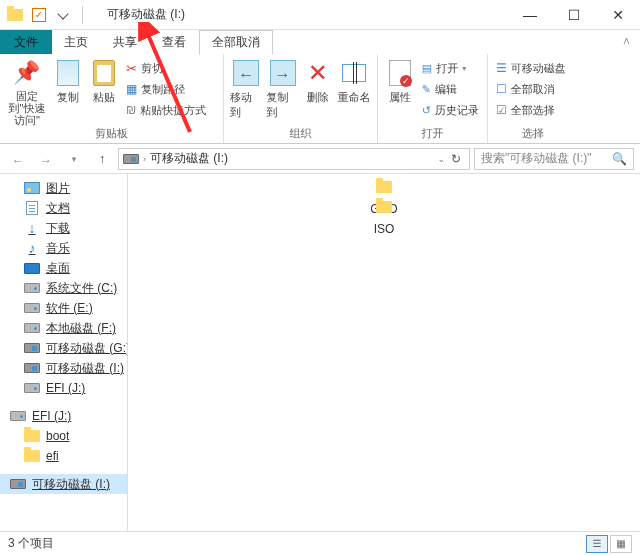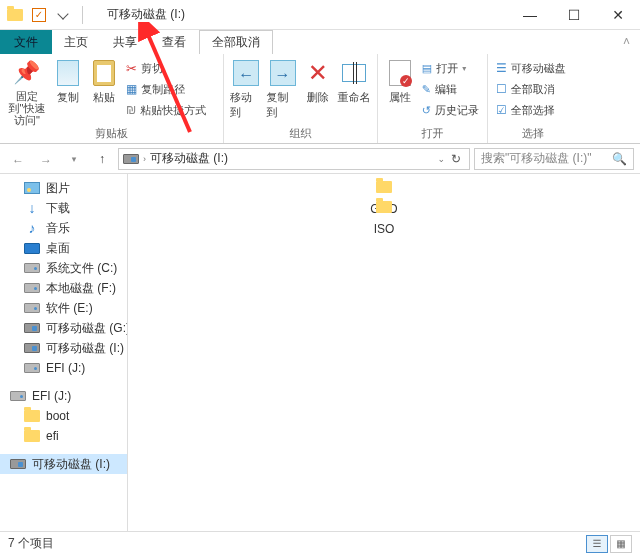--- a/index.html
+++ b/index.html
@@ -66,21 +66,21 @@
 .addr-bar { flex: 1; height: 22px; border: 1px solid #ccc; display: flex; align-items: center; padding: 0 4px; gap: 4px; }
 .addr-crumb { display: flex; align-items: center; gap: 6px; font-size: 12px; }
 .addr-sep { color: #777; font-size: 9px; }
 .addr-right { margin-left: auto; display: flex; align-items: center; gap: 2px; color: #555; }
 .search-bar { width: 160px; height: 22px; border: 1px solid #ccc; display: flex; align-items: center; padding: 0 6px; color: #888; font-size: 12px; }
 .search-bar span:last-child { margin-left: auto; color: #999; }
 
 
 .body-split { display: flex; height: 357px; }
 .tree { width: 128px; border-right: 1px solid #ddd; overflow-y: auto; padding: 4px 0; }
-.tree-item { display: flex; align-items: center; gap: 6px; height: 20px; padding-left: 10px; font-size: 12px; color: #333; white-space: nowrap; }
+.tree-item { display: flex; align-items: center; gap: 6px; height: 20px; padding-left: 10px; font-size: 12px; color: #333; white-space: nowrap; text-decoration: underline; }
 .tree-item.indent { padding-left: 24px; }
 .tree-item.selected { background: #cde8ff; }
 .tree-spacer { height: 8px; }
 .ti-ico { width: 16px; height: 14px; flex-shrink: 0; display: flex; align-items: center; justify-content: center; }
 .ico-folder-y { width: 16px; height: 12px; background: #ffd868; border-radius: 1px; position: relative;}
 .ico-folder-y::before { content:""; position:absolute; top:-3px; left:0; width:7px; height:3px; background:#ffd868; border-radius:1px 1px 0 0;}
 .ico-doc { width:12px; height:14px; background:#fff; border:1px solid #6ca0d0; position:relative;}
 .ico-doc::after{content:""; position:absolute; top:3px; left:2px; right:2px; height:1px; background:#6ca0d0; box-shadow:0 3px 0 #6ca0d0, 0 6px 0 #6ca0d0;}
 .ico-dl { color:#2a7fd0; font-size:14px; font-weight:bold;}
 .ico-music { color:#2a7fd0; font-size:14px;}
@@ -281,20 +281,26 @@
       <div class="tree-item indent">
         <div class="ti-ico">
           <div style="width:16px;height:12px;background:#7cc0ea;border:1px solid #4a90c0;position:relative">
             <div style="position:absolute;bottom:1px;left:2px;width:4px;height:4px;background:#ffd868;border-radius:50%"></div>
           </div>
         </div>
         <span>图片</span>
       </div>
       <div class="tree-item indent">
         <div class="ti-ico">
+          <div class="ico-doc"></div>
+        </div>
+        <span>文档</span>
+      </div>
+      <div class="tree-item indent">
+        <div class="ti-ico">
           <span class="ico-dl">↓</span>
         </div>
         <span>下载</span>
       </div>
       <div class="tree-item indent">
         <div class="ti-ico">
           <span class="ico-music">♪</span>
         </div>
         <span>音乐</span>
       </div>
@@ -307,27 +313,27 @@
       <div class="tree-item indent">
         <div class="ti-ico">
           <div class="ico-drive"></div>
         </div>
         <span>系统文件 (C:)</span>
       </div>
       <div class="tree-item indent">
         <div class="ti-ico">
           <div class="ico-drive"></div>
         </div>
+        <span>软件 (E:)</span>
+      </div>
+      <div class="tree-item indent">
+        <div class="ti-ico">
+          <div class="ico-drive"></div>
+        </div>
         <span>本地磁盘 (F:)</span>
-      </div>
-      <div class="tree-item indent">
-        <div class="ti-ico">
-          <div class="ico-drive"></div>
-        </div>
-        <span>软件 (E:)</span>
       </div>
       <div class="tree-item indent">
         <div class="ti-ico">
           <div class="ico-usb"></div>
         </div>
         <span>可移动磁盘 (G:)</span>
       </div>
       <div class="tree-item indent">
         <div class="ti-ico">
           <div class="ico-usb"></div>
@@ -377,21 +383,21 @@
       <div class="file-item">
         <div class="ti-ico">
           <div class="ico-folder-y"></div>
         </div>
         <span>ISO</span>
       </div>
     </div>
 </div>
 
 <div class="statusbar">
-  <span>7 个项目</span>
+  <span>3 个项目</span>
   <div class="view-toggles">
     <div class="view-toggle active">☰</div>
     <div class="view-toggle">▦</div>
   </div>
 </div>
 
 <svg class="red-arrow" width="100" height="120">
   <defs>
       <marker id="ah" markerWidth="10" markerHeight="10" refX="2" refY="3" orient="auto">
         <path d="M0,0 L0,6 L7,3 z" fill="#ff2a2a"></path>

